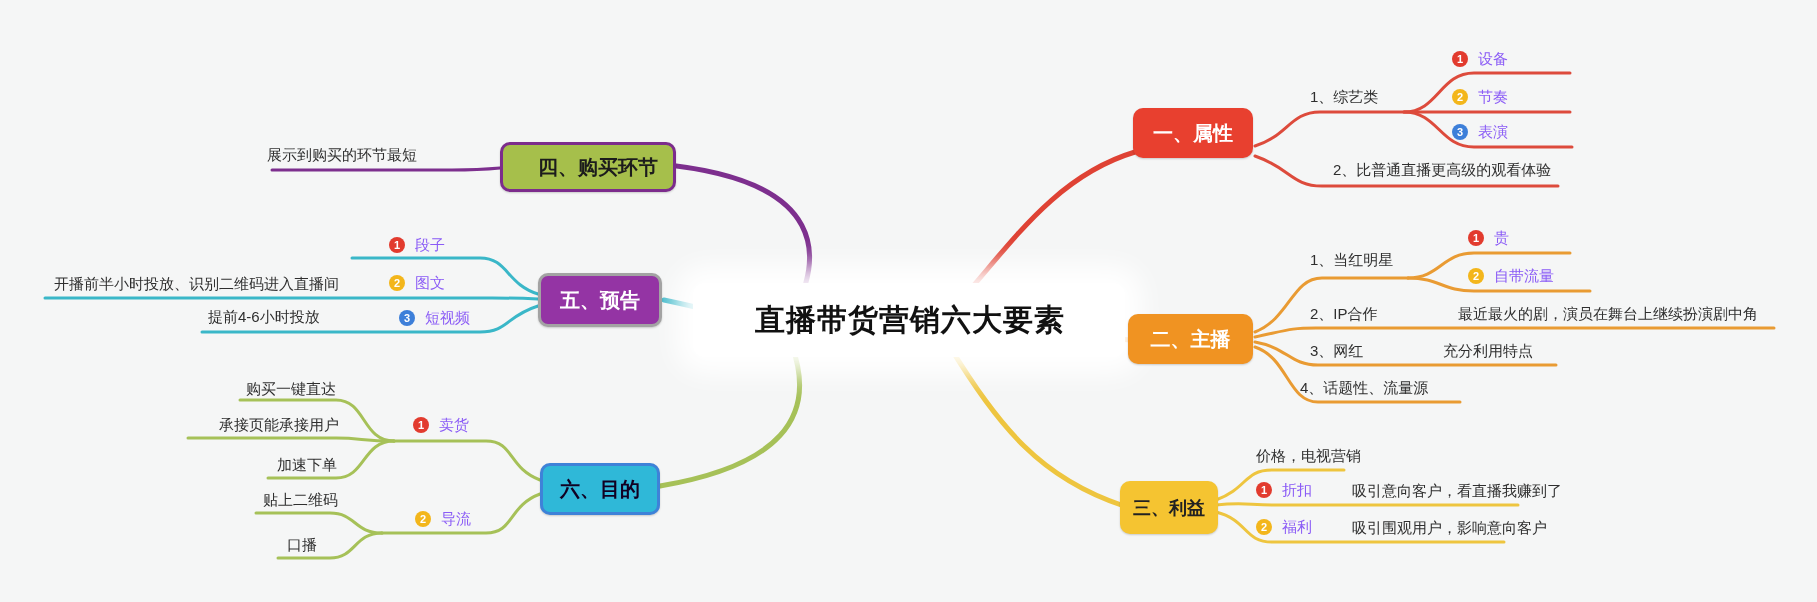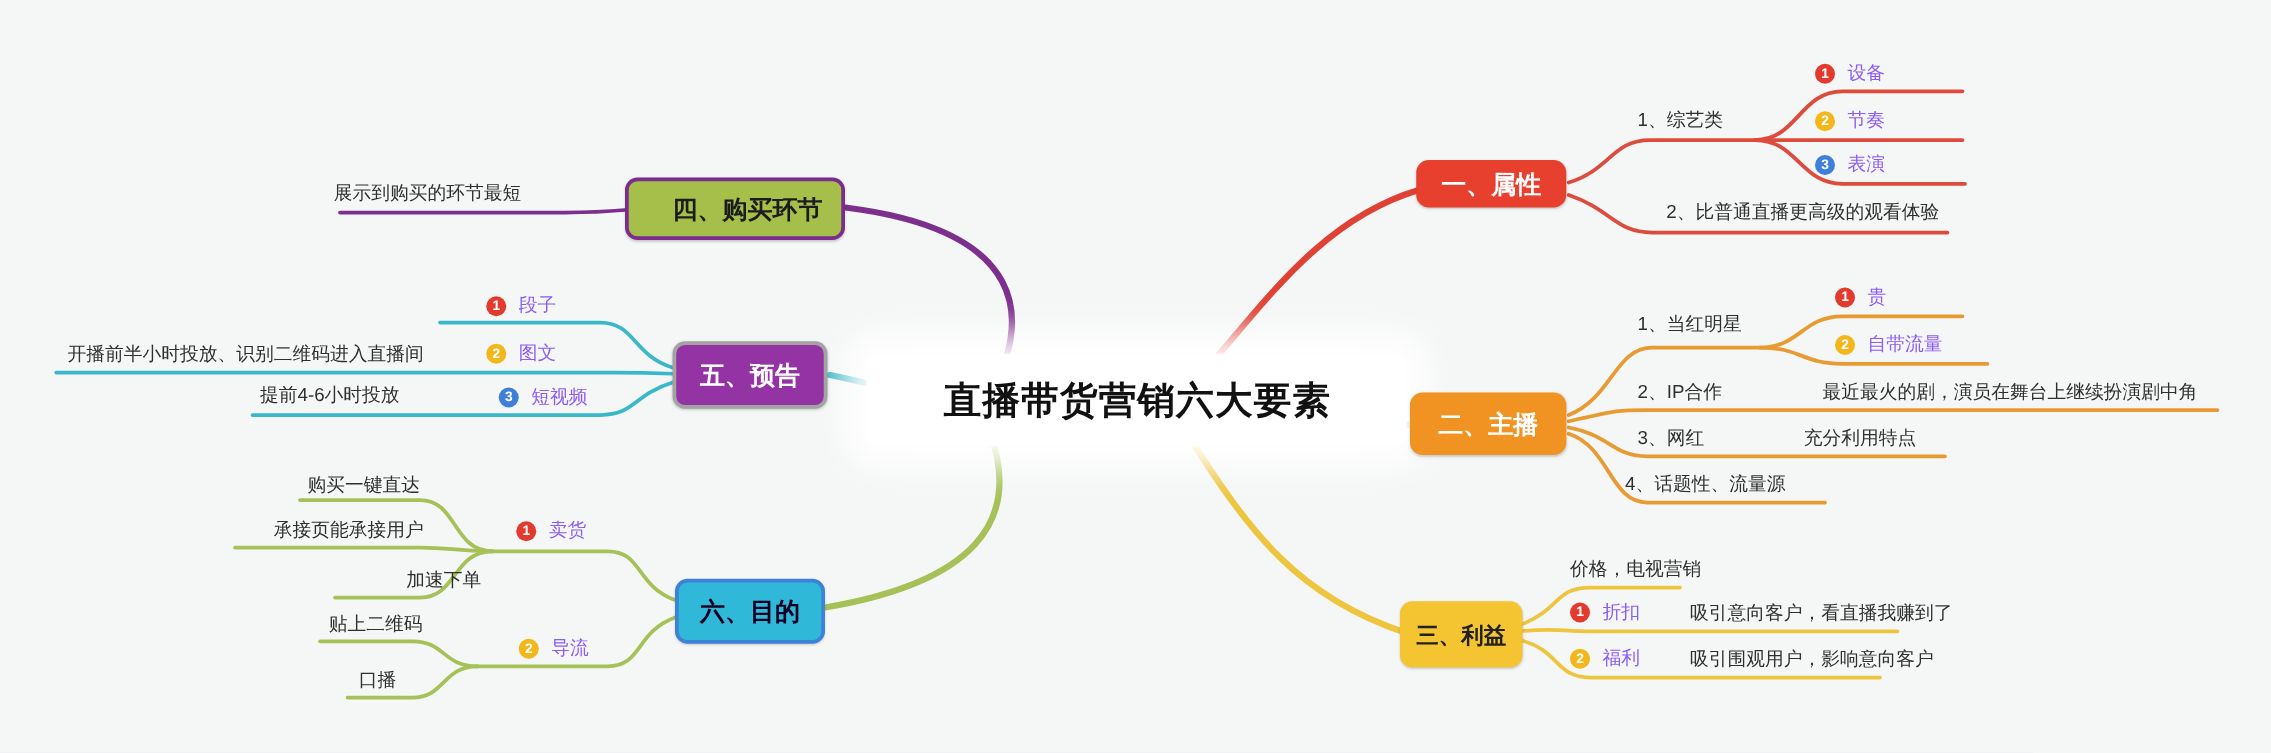--- a/index.html
+++ b/index.html
@@ -84,21 +84,21 @@
     <path d="M 394 441 C 362 441 362 438 336 438 H 188" stroke="#a6c158" stroke-width="3"></path>
     <path d="M 394 441 C 362 441 366 478 336 478 H 268" stroke="#a6c158" stroke-width="3"></path>
     <path d="M 540 494 C 508 506 514 533 486 533 H 382" stroke="#a6c158" stroke-width="3"></path>
     <path d="M 382 533 C 354 533 356 513 330 513 H 256" stroke="#a6c158" stroke-width="3"></path>
     <path d="M 382 533 C 354 533 356 558 330 558 H 278" stroke="#a6c158" stroke-width="3"></path>
   </svg>
 
   <div class="center-halo" style="left:693px;top:283px;width:432px;height:74px;"></div>
   <div class="center-topic" style="left:700px;top:291px;width:420px;height:58px;">直播带货营销六大要素</div>
 
-  <div class="node node-attr" style="left:1133px;top:128px;width:120px;height:38px;">一、属性</div>
+  <div class="node node-attr" style="left:1133px;top:108px;width:120px;height:50px;">一、属性</div>
   <div class="node node-benefit" style="left:1120px;top:481px;width:98px;height:53px;">三、利益</div>
   <div class="node node-host" style="left:1128px;top:314px;width:125px;height:50px;">二、主播</div>
   <div class="node node-purchase" style="left:500px;top:142px;width:150px;height:44px;padding-left:20px;">四、购买环节</div>
   <div class="node node-preview" style="left:538px;top:273px;width:118px;height:48px;">五、预告</div>
   <div class="node node-purpose" style="left:540px;top:463px;width:114px;height:46px;">六、目的</div>
 
   <div class="leaf" style="left:1310px;top:87px;">1、综艺类</div>
   <div class="row" style="left:1452px;top:49px;">
     <span class="badge badge-red">1</span>
     <span class="txt">设备</span>
@@ -156,21 +156,21 @@
     <span class="badge badge-blue">3</span>
     <span class="txt">短视频</span>
   </div>
 
   <div class="row" style="left:413px;top:415px;">
     <span class="badge badge-red">1</span>
     <span class="txt">卖货</span>
   </div>
   <div class="leaf" style="left:246px;top:379px;">购买一键直达</div>
   <div class="leaf" style="left:219px;top:415px;">承接页能承接用户</div>
-  <div class="leaf" style="left:277px;top:455px;margin-left:48px;">加速下单</div>
+  <div class="leaf" style="left:277px;top:455px;">加速下单</div>
   <div class="row" style="left:415px;top:509px;">
     <span class="badge badge-yellow">2</span>
     <span class="txt">导流</span>
   </div>
   <div class="leaf" style="left:263px;top:490px;">贴上二维码</div>
   <div class="leaf" style="left:287px;top:535px;">口播</div>
 
 </div>
 
 </body></html>

